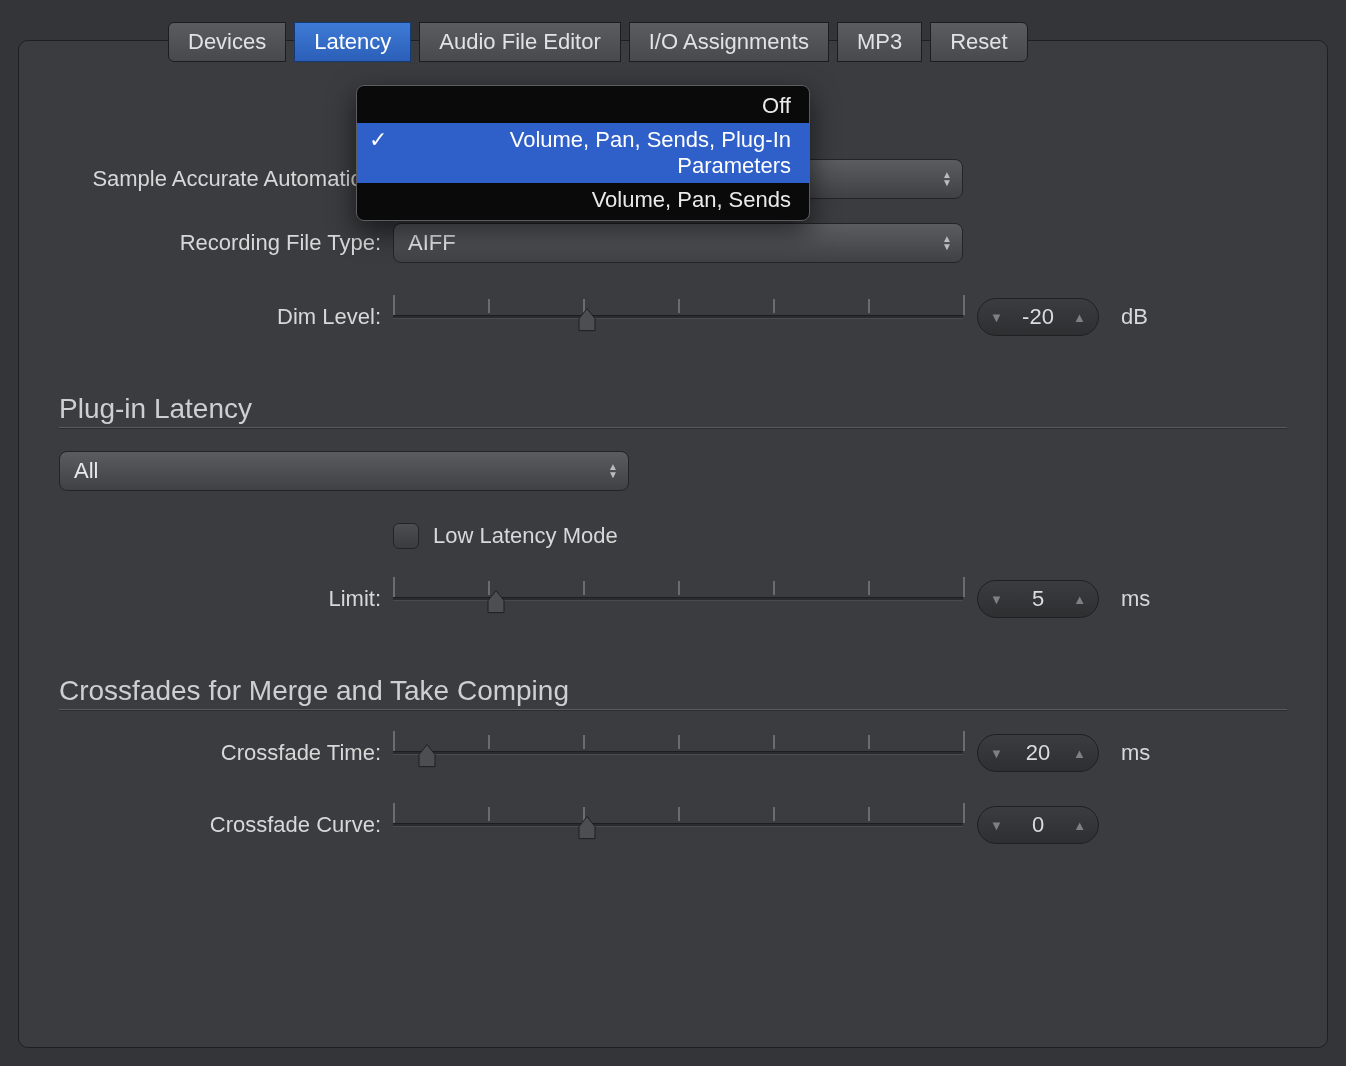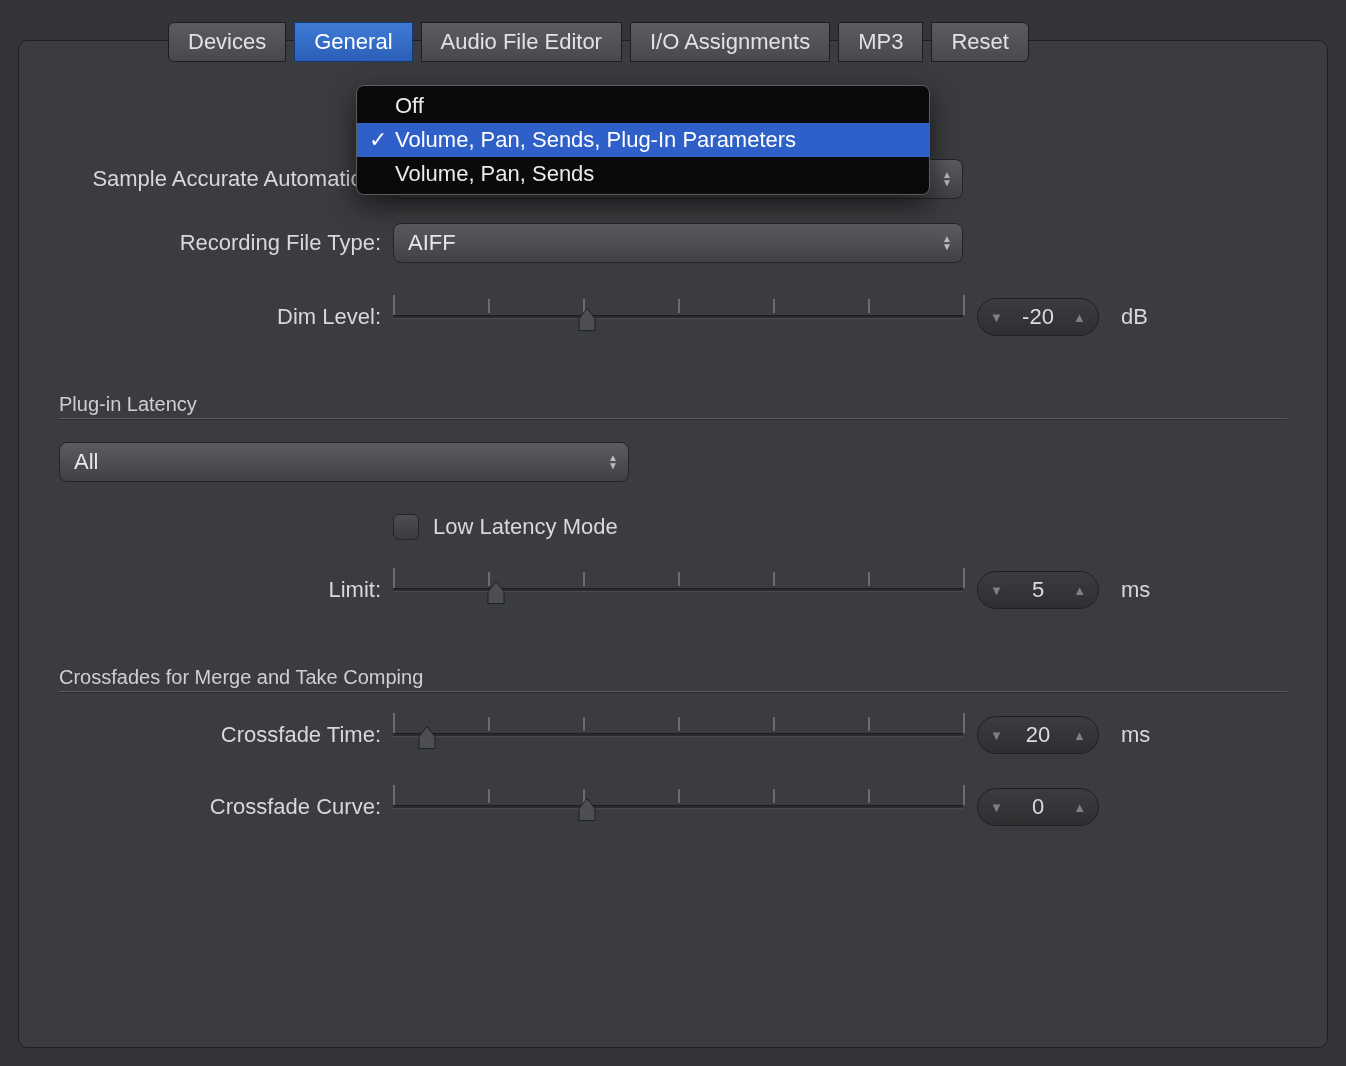--- a/index.html
+++ b/index.html
@@ -159,42 +159,43 @@
 .checkbox {
   width: 26px;
   height: 26px;
   background: linear-gradient(#4c4e51, #3a3b3e);
   border: 1px solid #232426;
   border-radius: 6px;
   margin-right: 14px;
 }
 .section-title {
   color: #cfcfd1;
-  font-size: 20px;
+  font-size: 28px;
   margin-top: 52px;
   margin-bottom: 2px;
 }
 .section-hr {
   border: none;
   border-top: 1px solid #5a5b5e;
   border-bottom: 1px solid #2b2c2e;
   margin-bottom: 18px;
 }
 .dropdown-menu {
   position: absolute;
   left: 356px;
   top: 85px;
-  width: 574px;
+  width: 454px;
   background: #0a0a0a;
   border: 1px solid #5d5d5f;
   border-radius: 8px;
   box-shadow: 0 10px 28px rgba(0,0,0,0.6);
   z-index: 100;
   overflow: hidden;
   padding: 3px 0;
+  text-align: right;
 }
 .menu-item {
   padding: 4px 18px 4px 38px;
   color: #eaeaec;
   font-size: 22px;
   position: relative;
   cursor: pointer;
 }
 .menu-item.selected {
   background: #2f5fc9;
@@ -212,21 +213,21 @@
   color: #1a1a1a;
   font-size: 22px;
   z-index: 1;
 }
 </style>
 </head>
 <body>
 
 <div class="tabs">
   <div class="tab">Devices</div>
-  <div class="tab active">General</div>
+  <div class="tab active">Latency</div>
   <div class="tab">Audio File Editor</div>
   <div class="tab">I/O Assignments</div>
   <div class="tab">MP3</div>
   <div class="tab">Reset</div>
 </div>
 
 <div class="panel">
   <div class="body">
 
     <div style="height:34px"></div>

